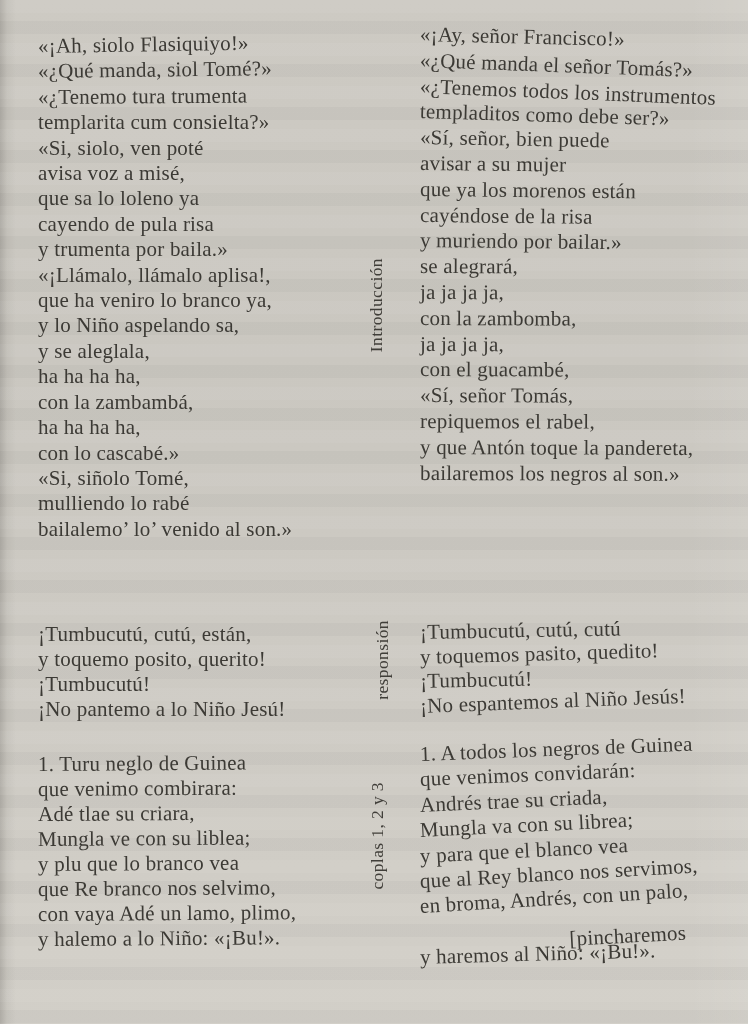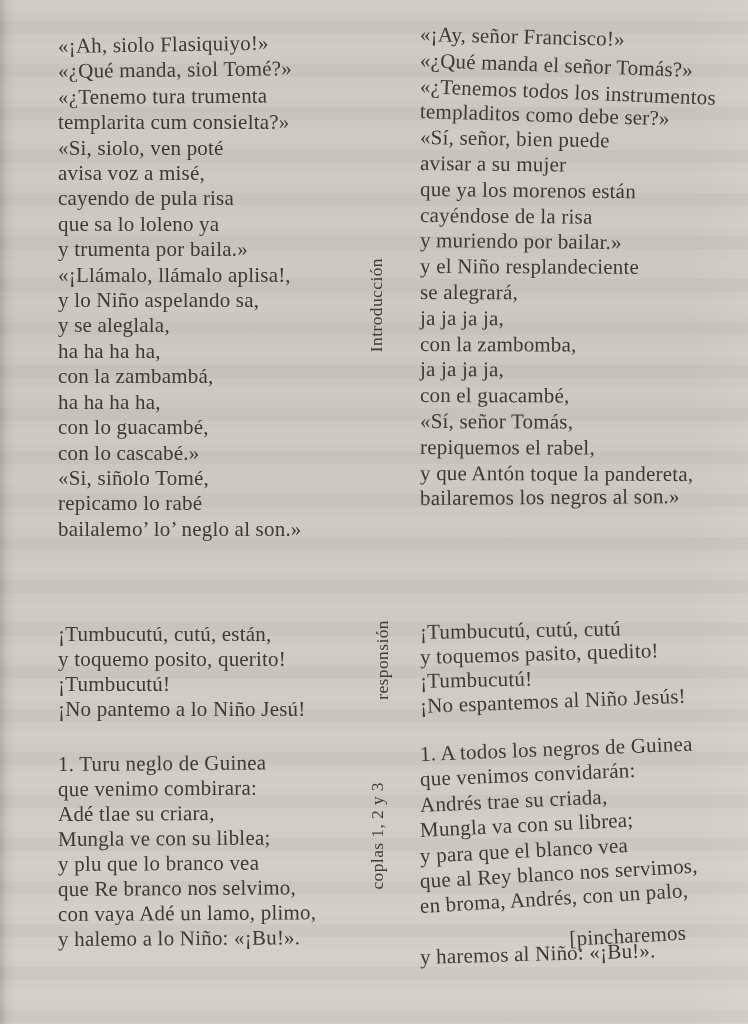--- a/index.html
+++ b/index.html
@@ -36,21 +36,21 @@
   .section { position: absolute; left: 0; }
 
   .line {
     white-space: nowrap;
     font-size: 21px;
     letter-spacing: 0.2px;
     transform-origin: 0 50%;
   }
 
   
-  .col-left { left: 38px; top: 0; width: 336px; height: 1024px; margin-left: 20px; }
+  .col-left { left: 38px; top: 0; width: 336px; height: 1024px; }
   .col-left .sec-intro { top: 34px; }
   .col-left .sec-intro .line { line-height: 25.4px; }
   .col-left .sec-resp  { top: 622px; }
   .col-left .sec-resp .line { line-height: 25px; }
   .col-left .sec-copla { top: 752px; }
   .col-left .sec-copla .line { line-height: 25px; }
   .col-left .sec-intro .line:nth-child(1) { transform: rotate(-0.9deg); }
   .col-left .sec-intro .line:nth-child(2) { transform: rotate(-0.7deg); }
   .col-left .sec-intro .line:nth-child(3) { transform: rotate(-0.4deg); }
   .col-left .sec-copla .line { transform: rotate(-0.4deg); }
@@ -121,49 +121,49 @@
   <div class="line">«¿Qué manda, siol Tomé?»</div>
 
   <div class="line">«¿Tenemo tura trumenta</div>
 
   <div class="line">templarita cum consielta?»</div>
 
   <div class="line">«Si, siolo, ven poté</div>
 
   <div class="line">avisa voz a misé,</div>
 
+  <div class="line">que sa lo loleno ya</div>
+
   <div class="line">cayendo de pula risa</div>
 
-  <div class="line">que sa lo loleno ya</div>
-
   <div class="line">y trumenta por baila.»</div>
 
   <div class="line">«¡Llámalo, llámalo aplisa!,</div>
 
+  <div class="line">que ha veniro lo branco ya,</div>
 
   <div class="line">y lo Niño aspelando sa,</div>
 
   <div class="line">y se aleglala,</div>
 
   <div class="line">ha ha ha ha,</div>
 
   <div class="line">con la zambambá,</div>
 
   <div class="line">ha ha ha ha,</div>
 
-  <div class="line">con lo guacambé,</div>
 
   <div class="line">con lo cascabé.»</div>
 
   <div class="line">«Si, siñolo Tomé,</div>
 
-  <div class="line">repicamo lo rabé</div>
-
-
-  <div class="line">bailalemo’ lo’ neglo al son.»</div>
+  <div class="line">mulliendo lo rabé</div>
+
+
+  <div class="line">bailalemo’ lo’ venido al son.»</div>
 </div>
     <div class="section sec-resp">
   <div class="line">¡Tumbucutú, cutú, están,</div>
 
   <div class="line">y toquemo posito, querito!</div>
 
   <div class="line">¡Tumbucutú!</div>
 
   <div class="line">¡No pantemo a lo Niño Jesú!</div>
 </div>
@@ -205,21 +205,20 @@
   <div class="line">avisar a su mujer</div>
 
   <div class="line">que ya los morenos están</div>
 
   <div class="line">cayéndose de la risa</div>
 
   <div class="line">y muriendo por bailar.»</div>
 
 
 
-  <div class="line">y el Niño resplandeciente</div>
 
   <div class="line">se alegrará,</div>
 
   <div class="line">ja ja ja ja,</div>
 
   <div class="line">con la zambomba,</div>
 
   <div class="line">ja ja ja ja,</div>
 
   <div class="line">con el guacambé,</div>

